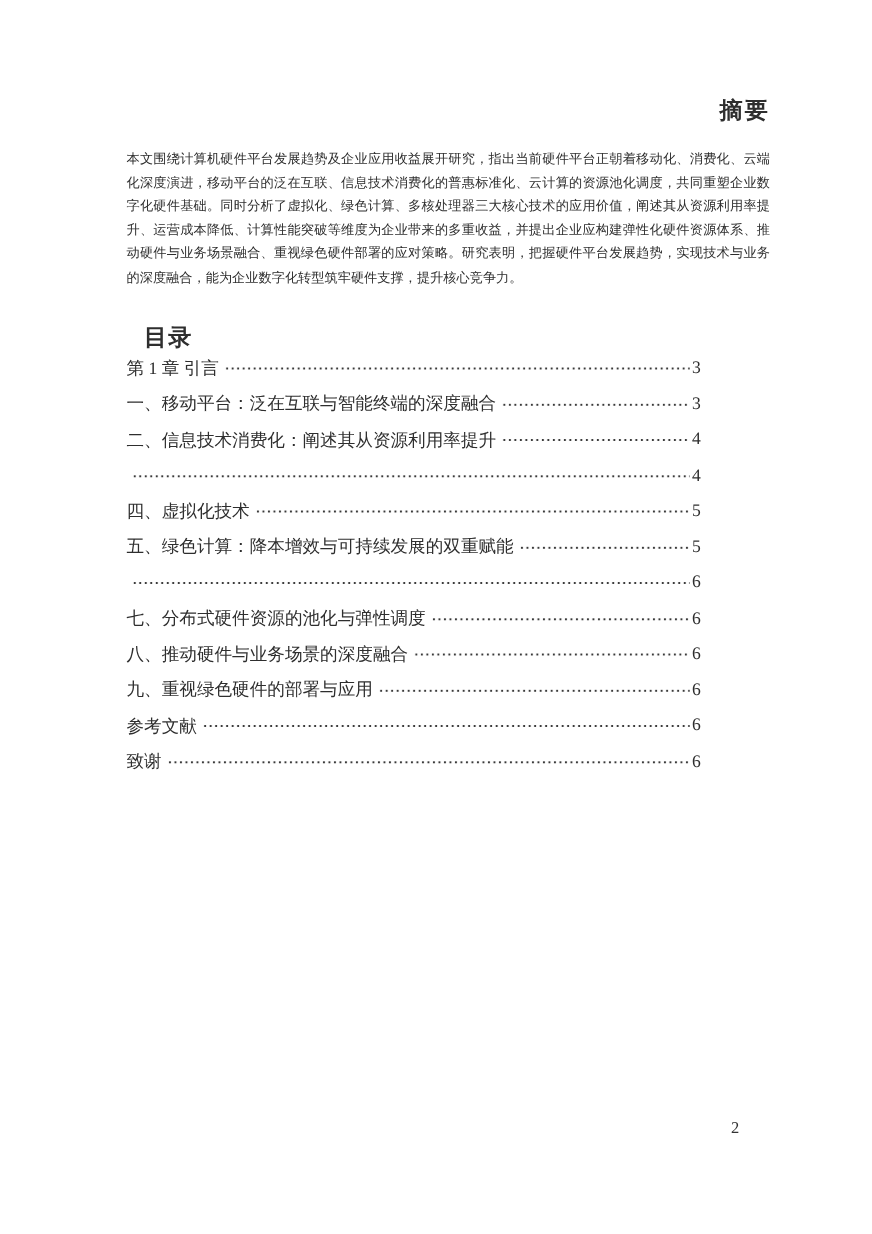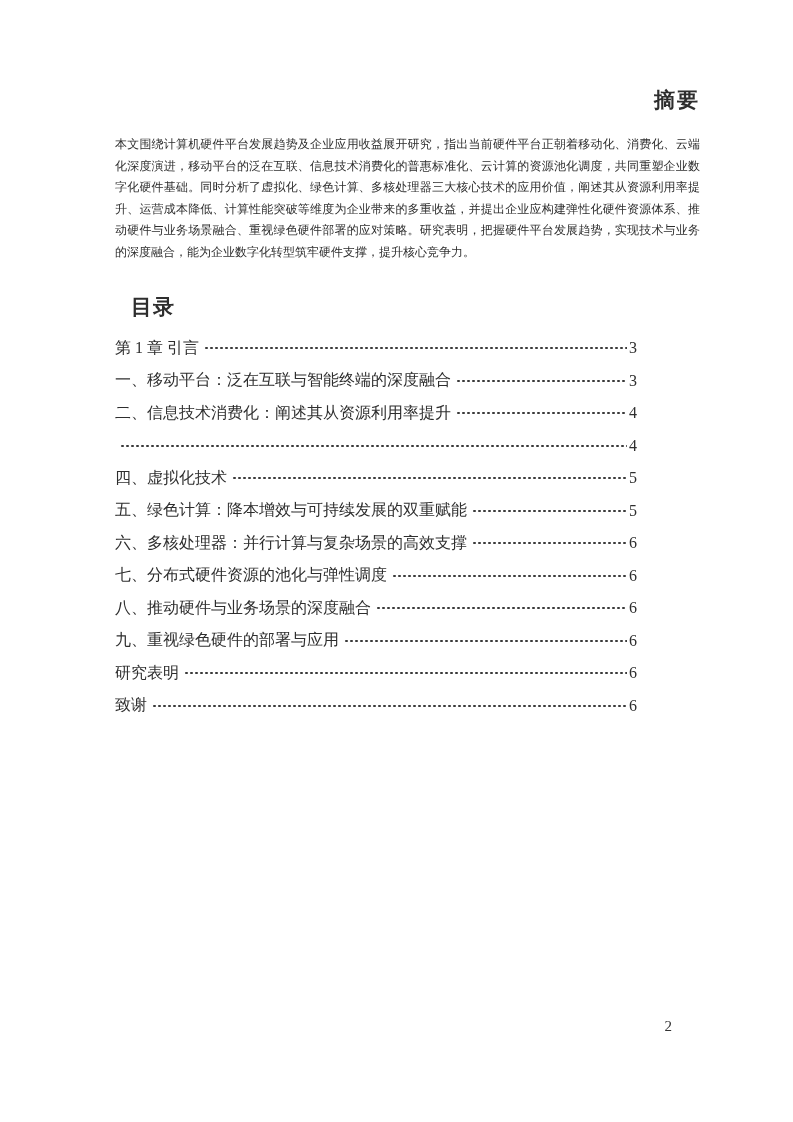--- a/index.html
+++ b/index.html
@@ -37,21 +37,20 @@
   }
   .toc-title {
     margin: 32px 0 0 16px;
     font-size: 21px;
     line-height: 24px;
     font-weight: bold;
     letter-spacing: 1px;
   }
   .toc-list {
     width: 522px;
-    margin-top: 13px;
   }
   .toc-row {
     display: flex;
     align-items: center;
     height: 32.5px;
     font-size: 16px;
     white-space: nowrap;
   }
   .toc-leader {
     flex: 1;
@@ -109,41 +108,40 @@
         <span class="toc-label">四、虚拟化技术</span>
         <span class="toc-leader"></span>
         <span class="toc-page">5</span>
       </div>
       <div class="toc-row">
         <span class="toc-label">五、绿色计算：降本增效与可持续发展的双重赋能</span>
         <span class="toc-leader"></span>
         <span class="toc-page">5</span>
       </div>
       <div class="toc-row">
-        <span class="toc-label">六、多核处理器：并行计算与复杂场景的高效支撑</span>
         <span class="toc-leader"></span>
         <span class="toc-page">6</span>
       </div>
       <div class="toc-row">
         <span class="toc-label">七、分布式硬件资源的池化与弹性调度</span>
         <span class="toc-leader"></span>
         <span class="toc-page">6</span>
       </div>
       <div class="toc-row">
         <span class="toc-label">八、推动硬件与业务场景的深度融合</span>
         <span class="toc-leader"></span>
         <span class="toc-page">6</span>
       </div>
       <div class="toc-row">
         <span class="toc-label">九、重视绿色硬件的部署与应用</span>
         <span class="toc-leader"></span>
         <span class="toc-page">6</span>
       </div>
       <div class="toc-row">
-        <span class="toc-label">研究表明</span>
+        <span class="toc-label">参考文献</span>
         <span class="toc-leader"></span>
         <span class="toc-page">6</span>
       </div>
       <div class="toc-row">
         <span class="toc-label">致谢</span>
         <span class="toc-leader"></span>
         <span class="toc-page">6</span>
       </div>
     </div>
 

